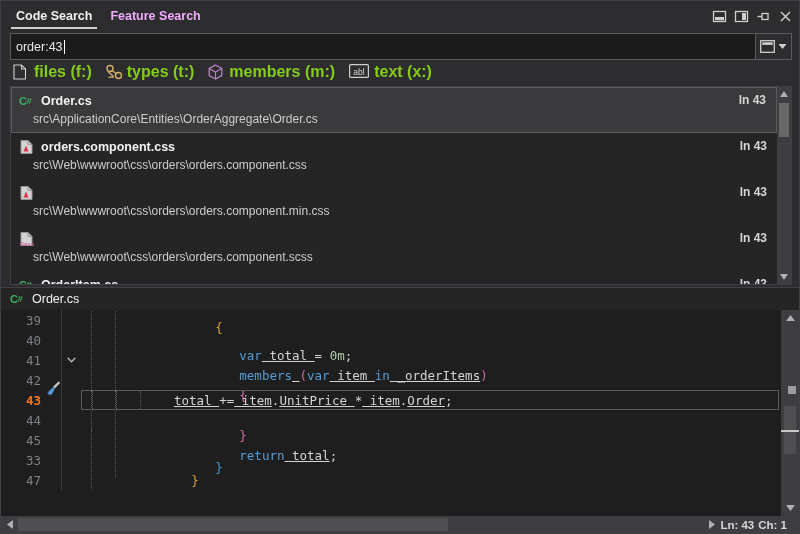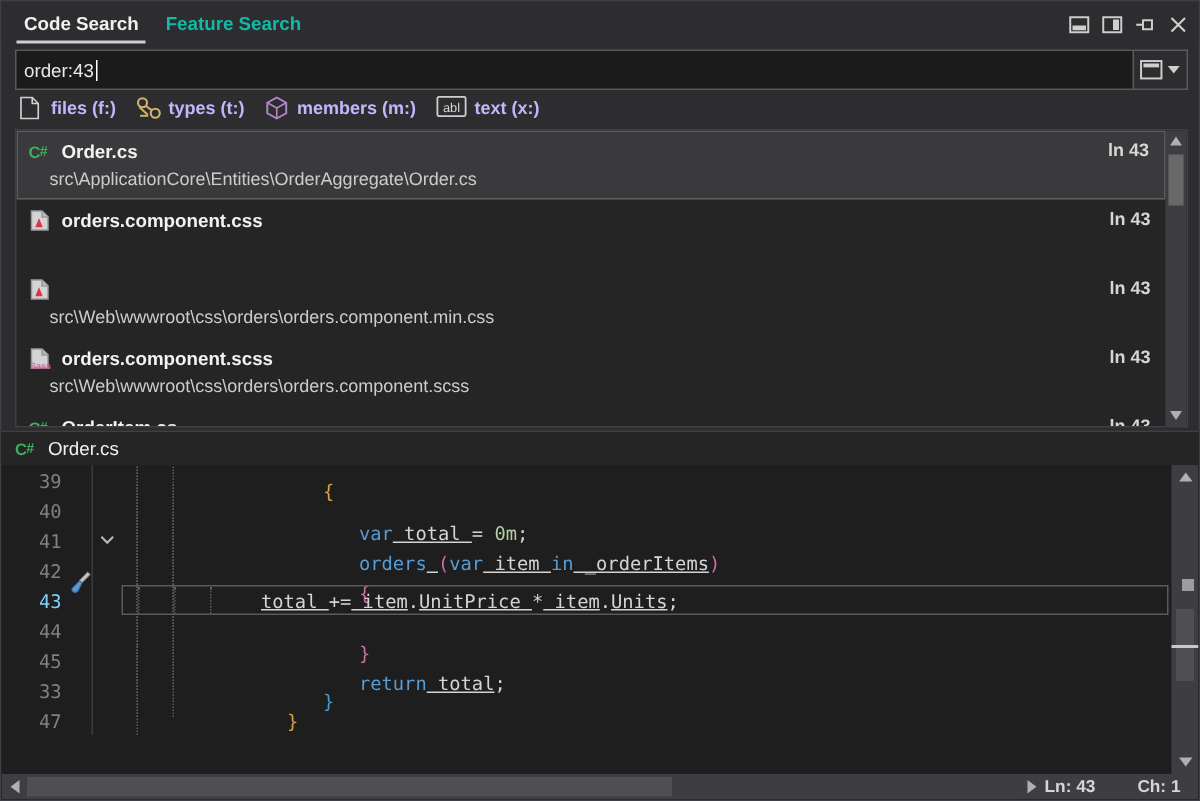--- a/index.html
+++ b/index.html
@@ -22,21 +22,21 @@
     height: 30px; flex: 0 0 30px;
     background: #2d2d30;
     display: flex; align-items: stretch;
     position: relative;
   }
   .tabs { display: flex; align-items: stretch; padding-left: 6px; }
   .tab {
     display: flex; align-items: center;
     padding: 0 9px;
     font-size: 12.5px; font-weight: bold;
-    color: #14b8a6;
+    color: #f0abfc;
     position: relative;
     cursor: default;
   }
   .tab.active { color: #f0f0f0; }
   .tab.active::after {
     content: ""; position: absolute;
     left: 4px; right: 4px; bottom: 2px; height: 2px;
     background: #cfcfcf;
   }
   .wincontrols {
@@ -77,21 +77,21 @@
     cursor: default;
   }
 
   
   .filters {
     flex: 0 0 24px; height: 24px;
     display: flex; align-items: center;
     padding-left: 12px; gap: 14px;
   }
   .chip { display: flex; align-items: center; gap: 5px; cursor: default; }
-  .chip .lbl { font-size: 12px; color: #c4b5fd; font-weight: bold; }
+  .chip .lbl { font-size: 16px; color: #84cc16; font-weight: bold; }
 
   
   .results {
     flex: 0 0 199px; height: 199px;
     margin: 2px 7px 0 9px;
     background: #252526;
     border: 1px solid #3f3f46;
     position: relative;
     overflow: hidden;
   }
@@ -173,21 +173,21 @@
     font-size: 12.5px;
     position: relative;
     white-space: pre;
   }
   .gutter {
     width: 44px; flex: 0 0 44px;
     text-align: right; padding-right: 4px;
     color: #7d8287;
     font-family: "DejaVu Sans Mono", monospace; font-size: 12.5px;
   }
-  .codeline.cur .gutter { color: #7dd3fc; font-weight: normal; }
+  .codeline.cur .gutter { color: #f97316; font-weight: bold; }
   .brushwrap { width: 16px; flex: 0 0 16px; position: relative; }
   .foldcol {
     width: 20px; flex: 0 0 20px;
     display: flex; align-items: center; justify-content: center;
     border-left: 1px solid #3b3b3b;
     height: 20px;
     cursor: default;
   }
   .codetext { flex: 1 1 auto; position: relative; padding-left: 10px; }
   .codeline.cur .codetext {
@@ -233,21 +233,21 @@
 
   
   .bottombar {
     position:absolute; left:0; right:0; bottom:0; height:17px;
     background:#3e3e42;
     display:flex; align-items:center;
   }
   .hscroll-arrow { width:17px; height:17px; display:flex; align-items:center; justify-content:center; cursor:default; }
   .hscroll-track { flex:1 1 auto; height:17px; background:#3e3e42; position:relative; }
   .hscroll-thumb { position:absolute; left:0; top:2px; bottom:2px; width:430px; background:#4f4f52; }
-  .statusitems { display:flex; align-items:flex-start; gap:28px; padding-right:12px; }
+  .statusitems { display:flex; align-items:flex-start; gap:4px; padding-right:12px; }
   .statusitems .si { font-size:11.5px; color:#d6d6d6; font-weight:bold; }
 
   svg { overflow: visible; }
 </style>
 </head>
 <body>
 
 <div id="app">
 
   <div class="titlebar">
@@ -371,20 +371,21 @@
         <div class="resline1">
           <span class="ic">
             <svg width="15" height="16" viewBox="0 0 15 16">
               <path d="M2 1.6 h7 l4 4 v8.8 h-11 z" fill="#d4d4d4" stroke="#9a9a9a" stroke-width="1"></path>
               <path d="M9 1.6 v4 h4" fill="#b8b8b8" stroke="#9a9a9a" stroke-width="1"></path>
               <path d="M4.5 12.5 L7 6.5 L9.5 12.5 Z" fill="#e0304a"></path>
             </svg>
           </span>
           <span class="resname">orders.component.css</span>
         </div>
+        <div class="respath">src\Web\wwwroot\css\orders\orders.component.css</div>
         <div class="resln">ln 43</div>
       </div>
 
       <div class="resrow">
         <div class="resline1">
           <span class="ic">
             <svg width="15" height="16" viewBox="0 0 15 16">
               <path d="M2 1.6 h7 l4 4 v8.8 h-11 z" fill="#d4d4d4" stroke="#9a9a9a" stroke-width="1"></path>
               <path d="M9 1.6 v4 h4" fill="#b8b8b8" stroke="#9a9a9a" stroke-width="1"></path>
               <path d="M4.5 12.5 L7 6.5 L9.5 12.5 Z" fill="#e0304a"></path>
@@ -397,21 +398,20 @@
 
       <div class="resrow">
         <div class="resline1">
           <span class="ic">
             <svg width="15" height="16" viewBox="0 0 15 16">
               <path d="M2 1.6 h7 l4 4 v8.8 h-11 z" fill="#d4d4d4" stroke="#9a9a9a" stroke-width="1"></path>
               <path d="M9 1.6 v4 h4" fill="#b8b8b8" stroke="#9a9a9a" stroke-width="1"></path>
               <text x="1" y="15" font-family="Liberation Sans, sans-serif" font-size="6" font-weight="bold" fill="#cd669a">Sass</text>
             </svg>
           </span>
-          <span class="resname">orders.component.scss</span>
         </div>
         <div class="respath">src\Web\wwwroot\css\orders\orders.component.scss</div>
         <div class="resln">ln 43</div>
       </div>
 
       <div class="resrow">
         <div class="resline1">
           <span class="ic">
             <svg width="17" height="16" viewBox="0 0 17 16">
               <text x="0" y="12" font-family="Liberation Sans, sans-serif" font-size="11" font-weight="bold" fill="#3fae5f">C</text>
@@ -481,21 +481,21 @@
           <span class="gutter">41</span>
           <span class="brushwrap"></span>
           <span class="foldcol">
             <svg width="9" height="6" viewBox="0 0 9 6">
               <path d="M0.6 0.8 L4.5 4.8 L8.4 0.8" fill="none" stroke="#b9b9b9" stroke-width="1.4"></path>
             </svg>
           </span>
           <span class="codetext">
             <span class="iguide" style="left:10px"></span>
             <span class="iguide" style="left:34px"></span>
-            <span style="padding-left:58px"><span class="kw">orders</span><span class="id"> </span><span class="pl">(</span><span class="kw">var</span><span class="id"> item </span><span class="kw">in</span><span class="id"> _orderItems</span><span class="pl">)</span></span>
+            <span style="padding-left:58px"><span class="kw">members</span><span class="id"> </span><span class="pl">(</span><span class="kw">var</span><span class="id"> item </span><span class="kw">in</span><span class="id"> _orderItems</span><span class="pl">)</span></span>
           </span>
         </div>
 
         <div class="codeline">
           <span class="gutter">42</span>
           <span class="brushwrap"></span>
           <span class="foldcol"></span>
           <span class="codetext">
             <span class="iguide" style="left:10px"></span>
             <span class="iguide" style="left:34px"></span>
@@ -509,21 +509,21 @@
             <svg width="16" height="16" viewBox="0 0 16 16" style="position:absolute;left:0;top:2px;">
               <path d="M13.5 1.5 L15 3 L9.5 8.5 L8 7 Z" fill="#c8c8c8" stroke="#8f8f8f" stroke-width="0.7"></path>
               <path d="M8.2 7.2 L3.6 11.8 C2.6 12.8 2.8 14 4 14.6 C5.2 15.2 6.6 14.6 7.2 13.6 L9.6 8.6 Z" fill="#5a9ad6" stroke="#3e6f9e" stroke-width="0.8"></path>
             </svg>
           </span>
           <span class="foldcol"></span>
           <span class="codetext">
             <span class="iguide" style="left:10px"></span>
             <span class="iguide" style="left:34px"></span>
             <span class="iguide" style="left:58px"></span>
-            <span style="padding-left:82px"><span class="id">total </span><span class="op">+=</span><span class="id"> item</span><span class="op">.</span><span class="id">UnitPrice </span><span class="op">*</span><span class="id"> item</span><span class="op">.</span><span class="id">Units</span><span class="op">;</span></span>
+            <span style="padding-left:82px"><span class="id">total </span><span class="op">+=</span><span class="id"> item</span><span class="op">.</span><span class="id">UnitPrice </span><span class="op">*</span><span class="id"> item</span><span class="op">.</span><span class="id">Order</span><span class="op">;</span></span>
           </span>
         </div>
 
         <div class="codeline">
           <span class="gutter">44</span>
           <span class="brushwrap"></span>
           <span class="foldcol"></span>
           <span class="codetext">
             <span class="iguide" style="left:10px"></span>
             <span class="iguide" style="left:34px"></span>

